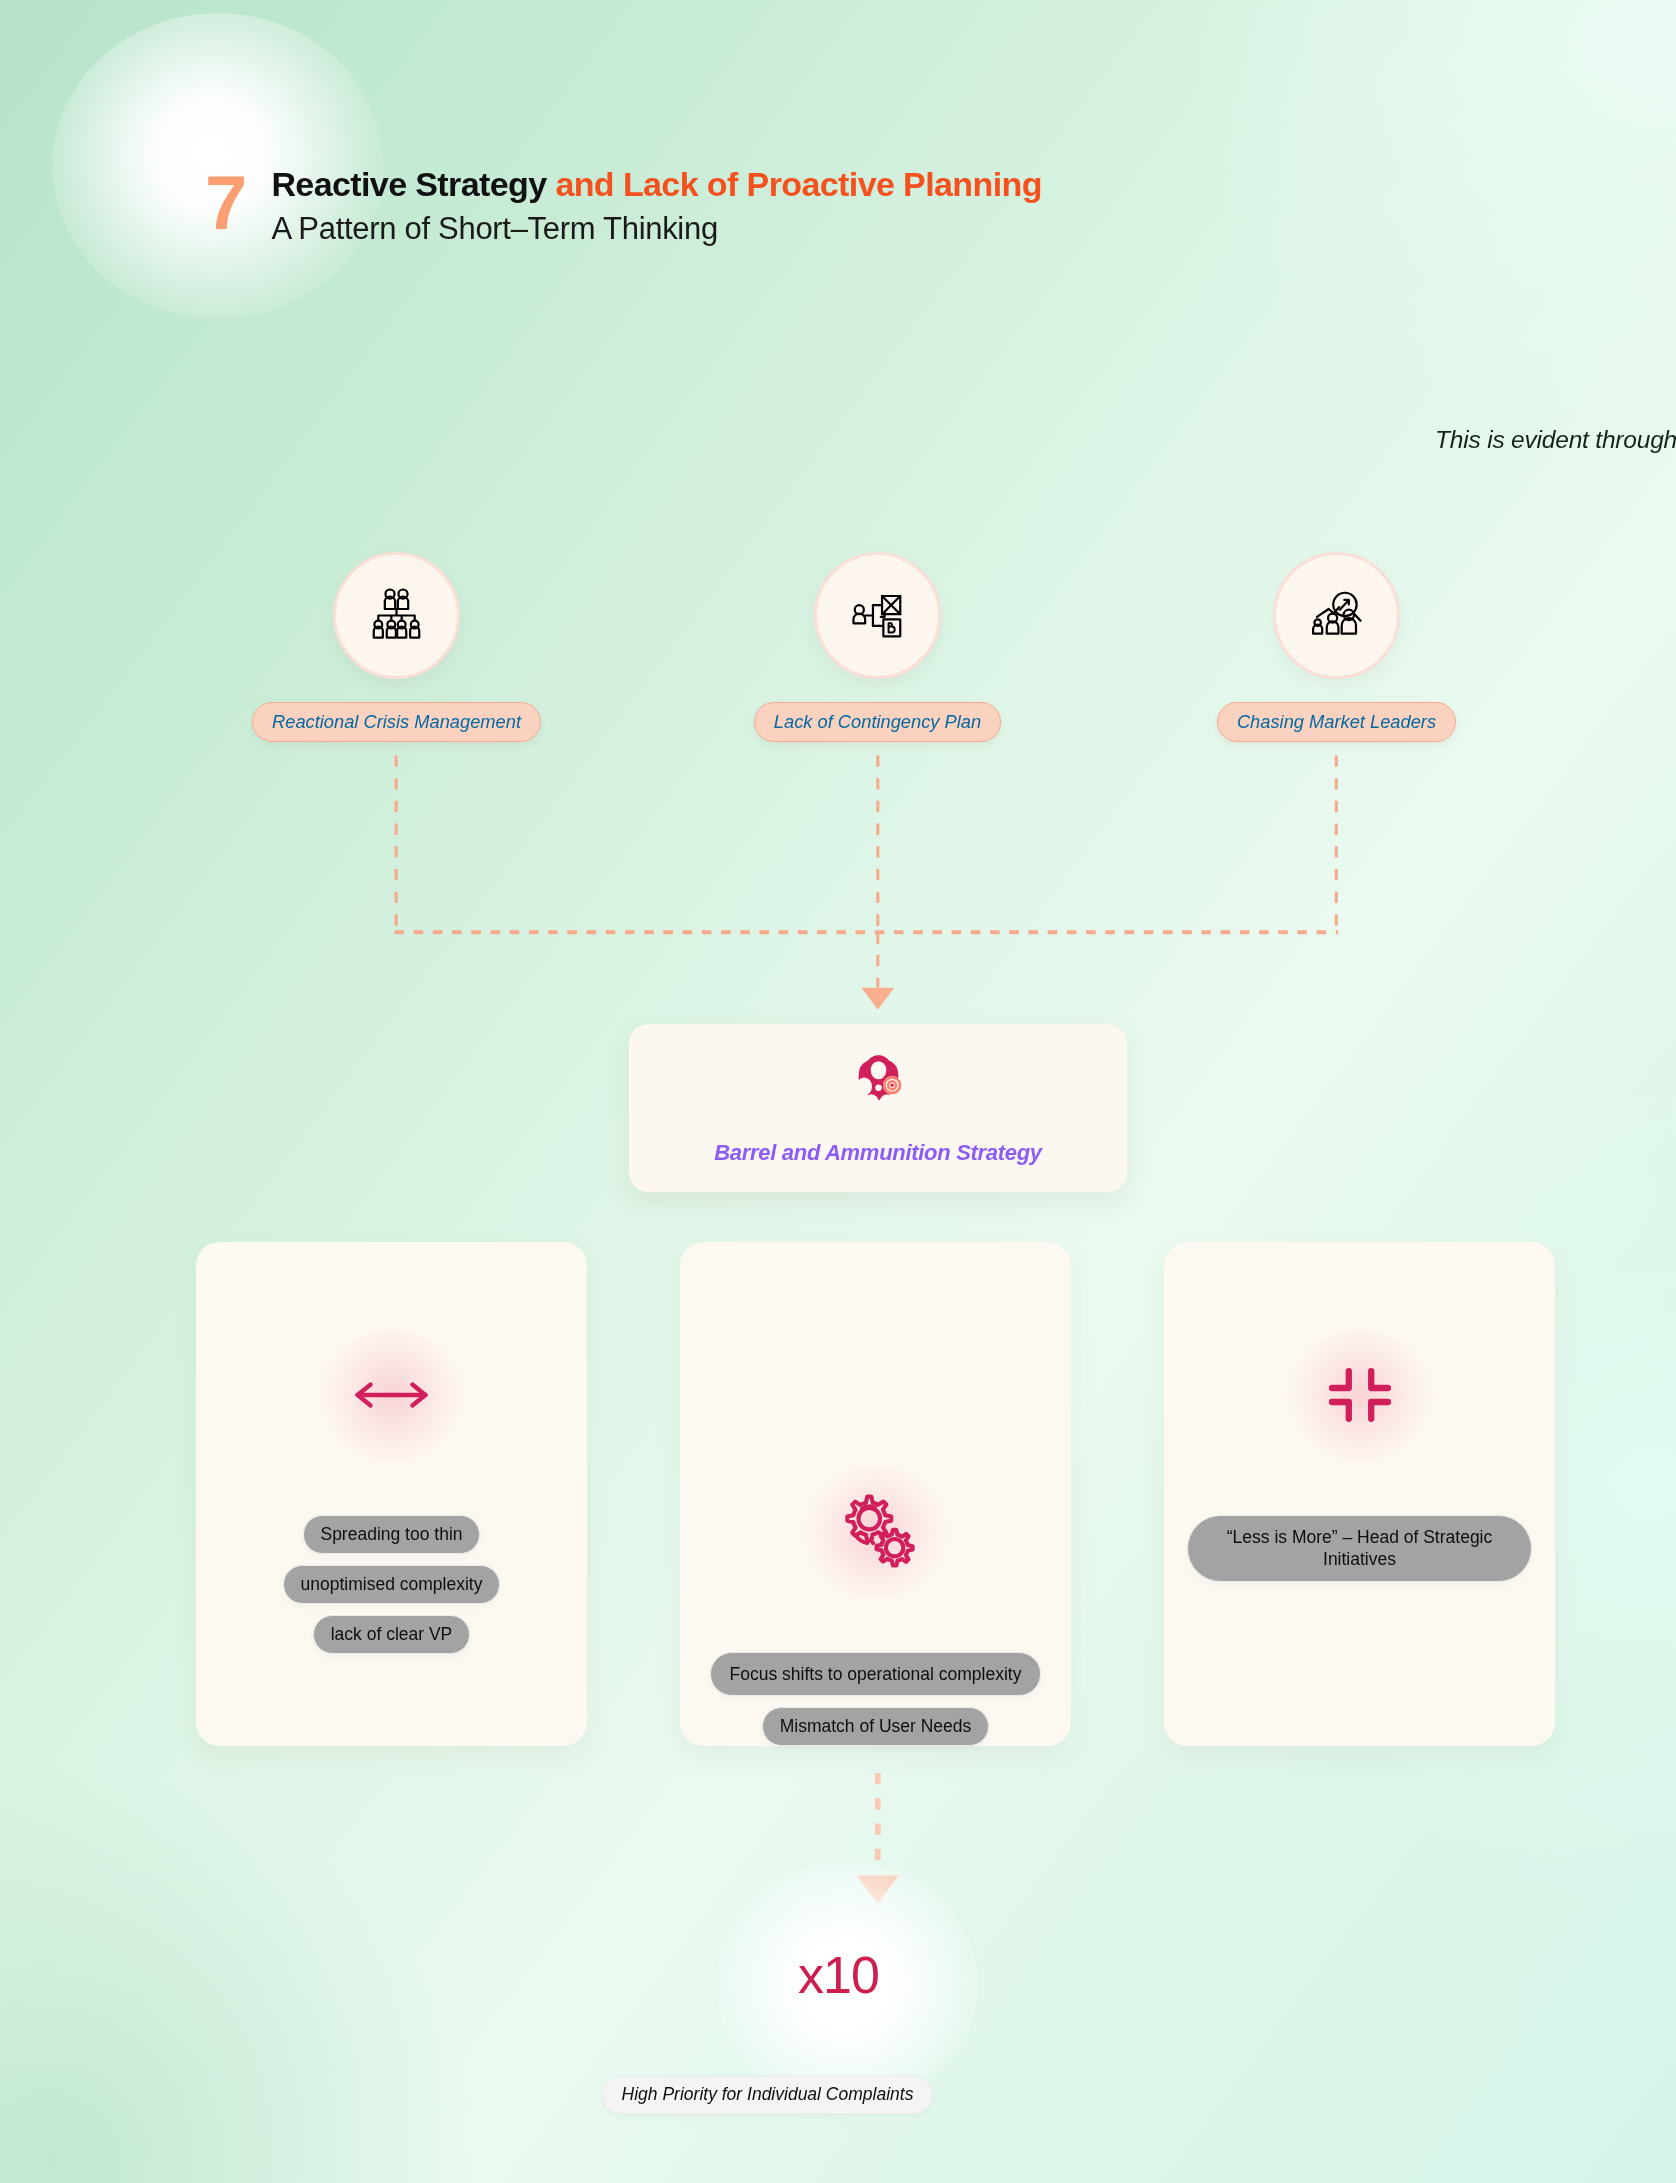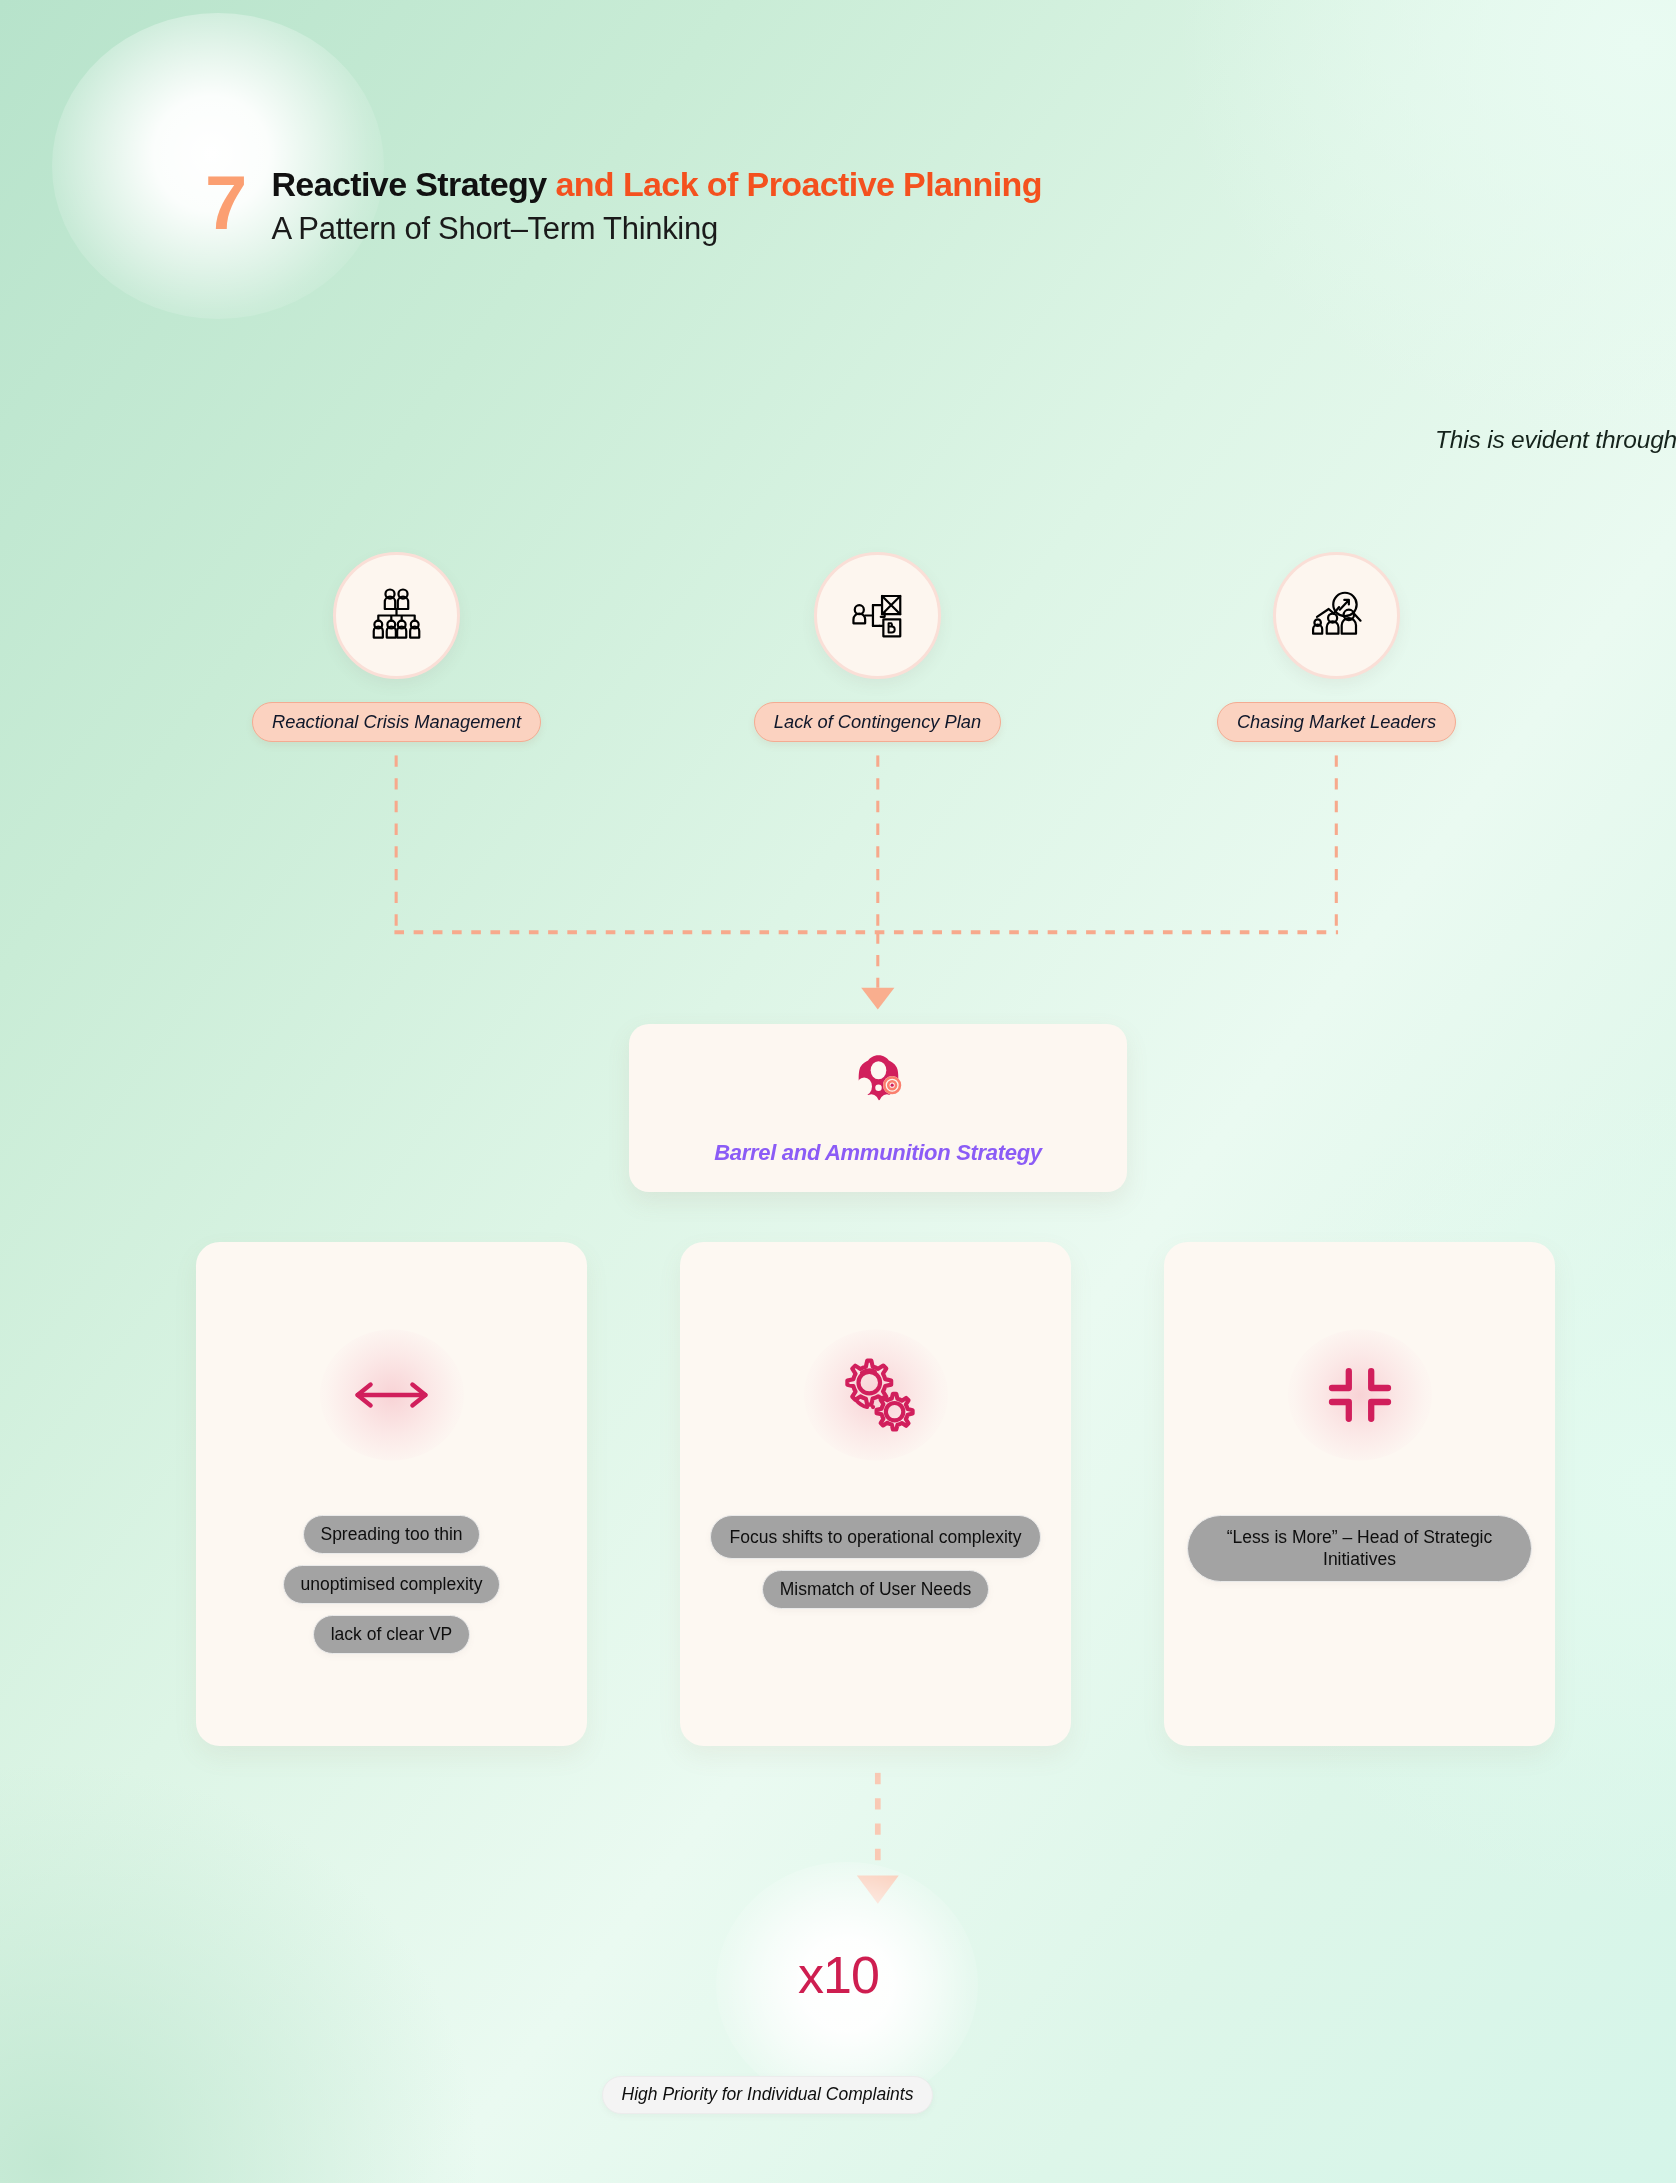--- a/index.html
+++ b/index.html
@@ -109,21 +109,21 @@
   .circle-icon svg { display: block; }
 
   .evidence-pill {
     margin-top: 23px;
     background: #fbd2c0;
     border: 1.7px solid #f4ab92;
     border-radius: 436px;
     padding: 7.9px 19px;
     font-size: 18.3px;
     font-style: italic;
-    color: #0f172a;
+    color: #0369a1;
     white-space: nowrap;
     box-shadow: 0 3.5px 7.9px rgba(170,110,80,0.10);
   }
 
   
   .connectors {
     position: absolute;
     left: 0; top: 0;
     width: 1677px; height: 2220px;
     pointer-events: none;
@@ -166,21 +166,21 @@
     width: 391px;
     height: 504px;
     background: #fdf8f2;
     border-radius: 23.6px;
     box-shadow: 0 10.5px 25px rgba(150,110,90,0.08);
     display: flex;
     flex-direction: column;
     align-items: center;
   }
   .outcome-card.c0 { left: 196px; }
-  .outcome-card.c1 { left: 680px; }
+  .outcome-card.c1 { left: 680px; justify-content: flex-end; }
   .outcome-card.c2 { left: 1164px; }
 
   .outcome-icon-wrap {
     position: relative;
     margin-top: 81px;
     width: 144px; height: 144px;
     display: flex;
     align-items: center;
     justify-content: center;
   }

